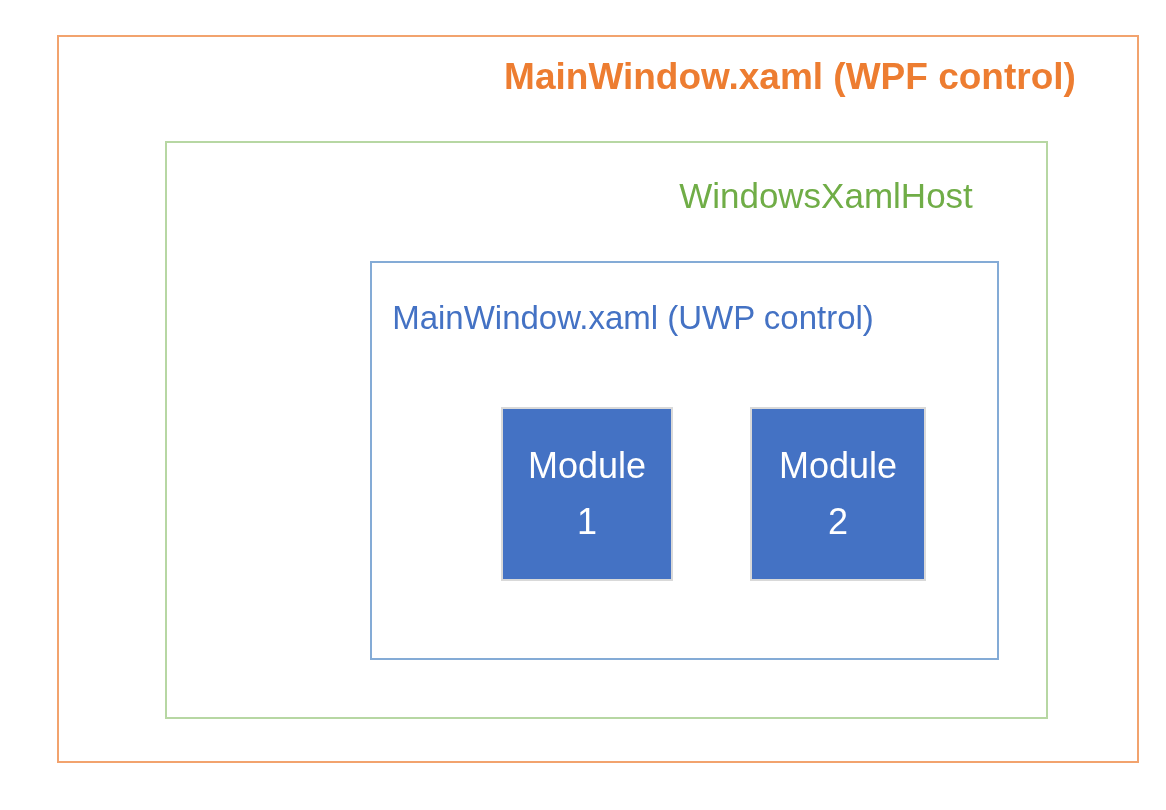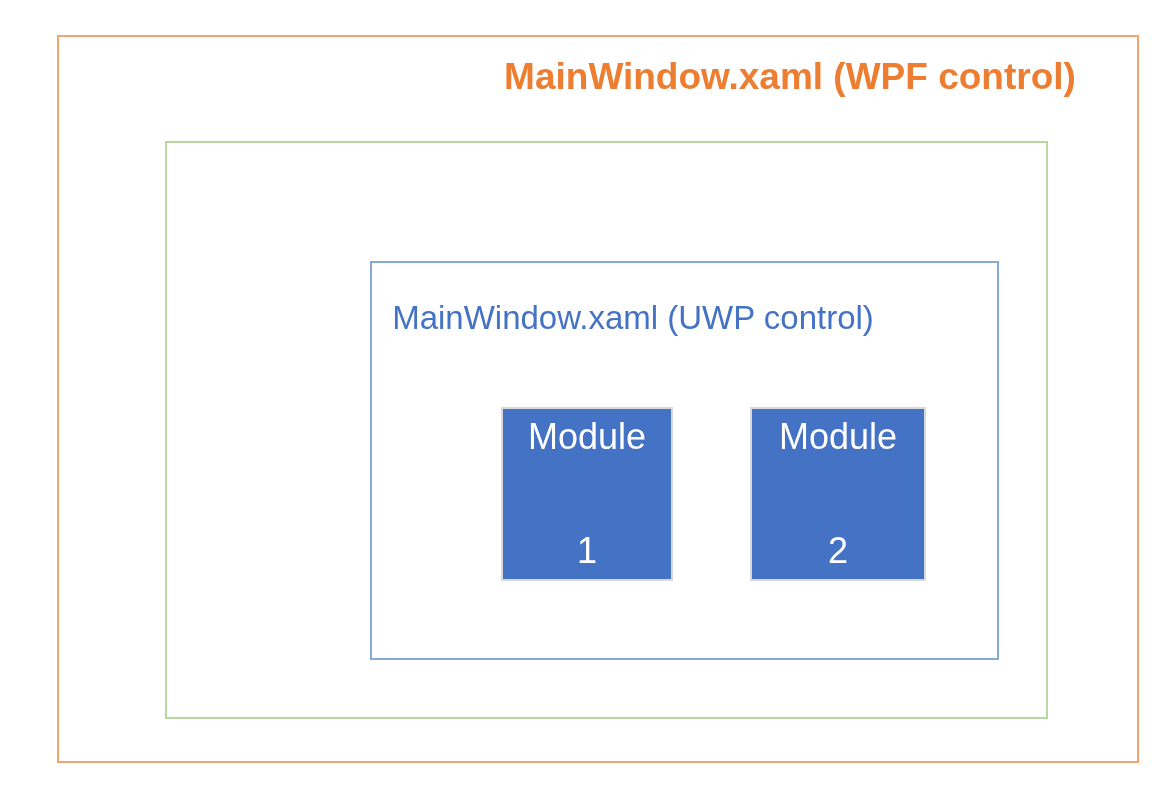--- a/index.html
+++ b/index.html
@@ -59,37 +59,38 @@
   }
   .module {
     position: absolute;
     box-sizing: border-box;
     border: 2px solid var(--module-border, #D9D9D9);
     background: var(--module-fill, #4472C4);
     color: var(--module-text, #FFFFFF);
     display: flex;
     flex-direction: column;
     align-items: center;
-    justify-content: space-between;
+    justify-content: center;
     font-size: 36px;
     line-height: 1.55;
     text-align: center;
   }
   #module-1 { left: 501px; top: 407px; width: 172px; height: 174px; }
   #module-2 { left: 750px; top: 407px; width: 176px; height: 174px; }
 </style>
 </head>
 <body>
 
 <div class="canvas">
 
   <div id="outer-box" class="frame"></div>
   <div id="outer-label" class="frame-label">MainWindow.xaml (WPF control)</div>
 
   <div id="host-box" class="frame"></div>
+  <div id="host-label" class="frame-label">WindowsXamlHost</div>
 
   <div id="shell-box" class="frame"></div>
   <div id="shell-label" class="frame-label">MainWindow.xaml (UWP control)</div>
 
   <div id="module-1" class="module">
     <span>Module</span>
     <span>1</span>
   </div>
 
   <div id="module-2" class="module">

